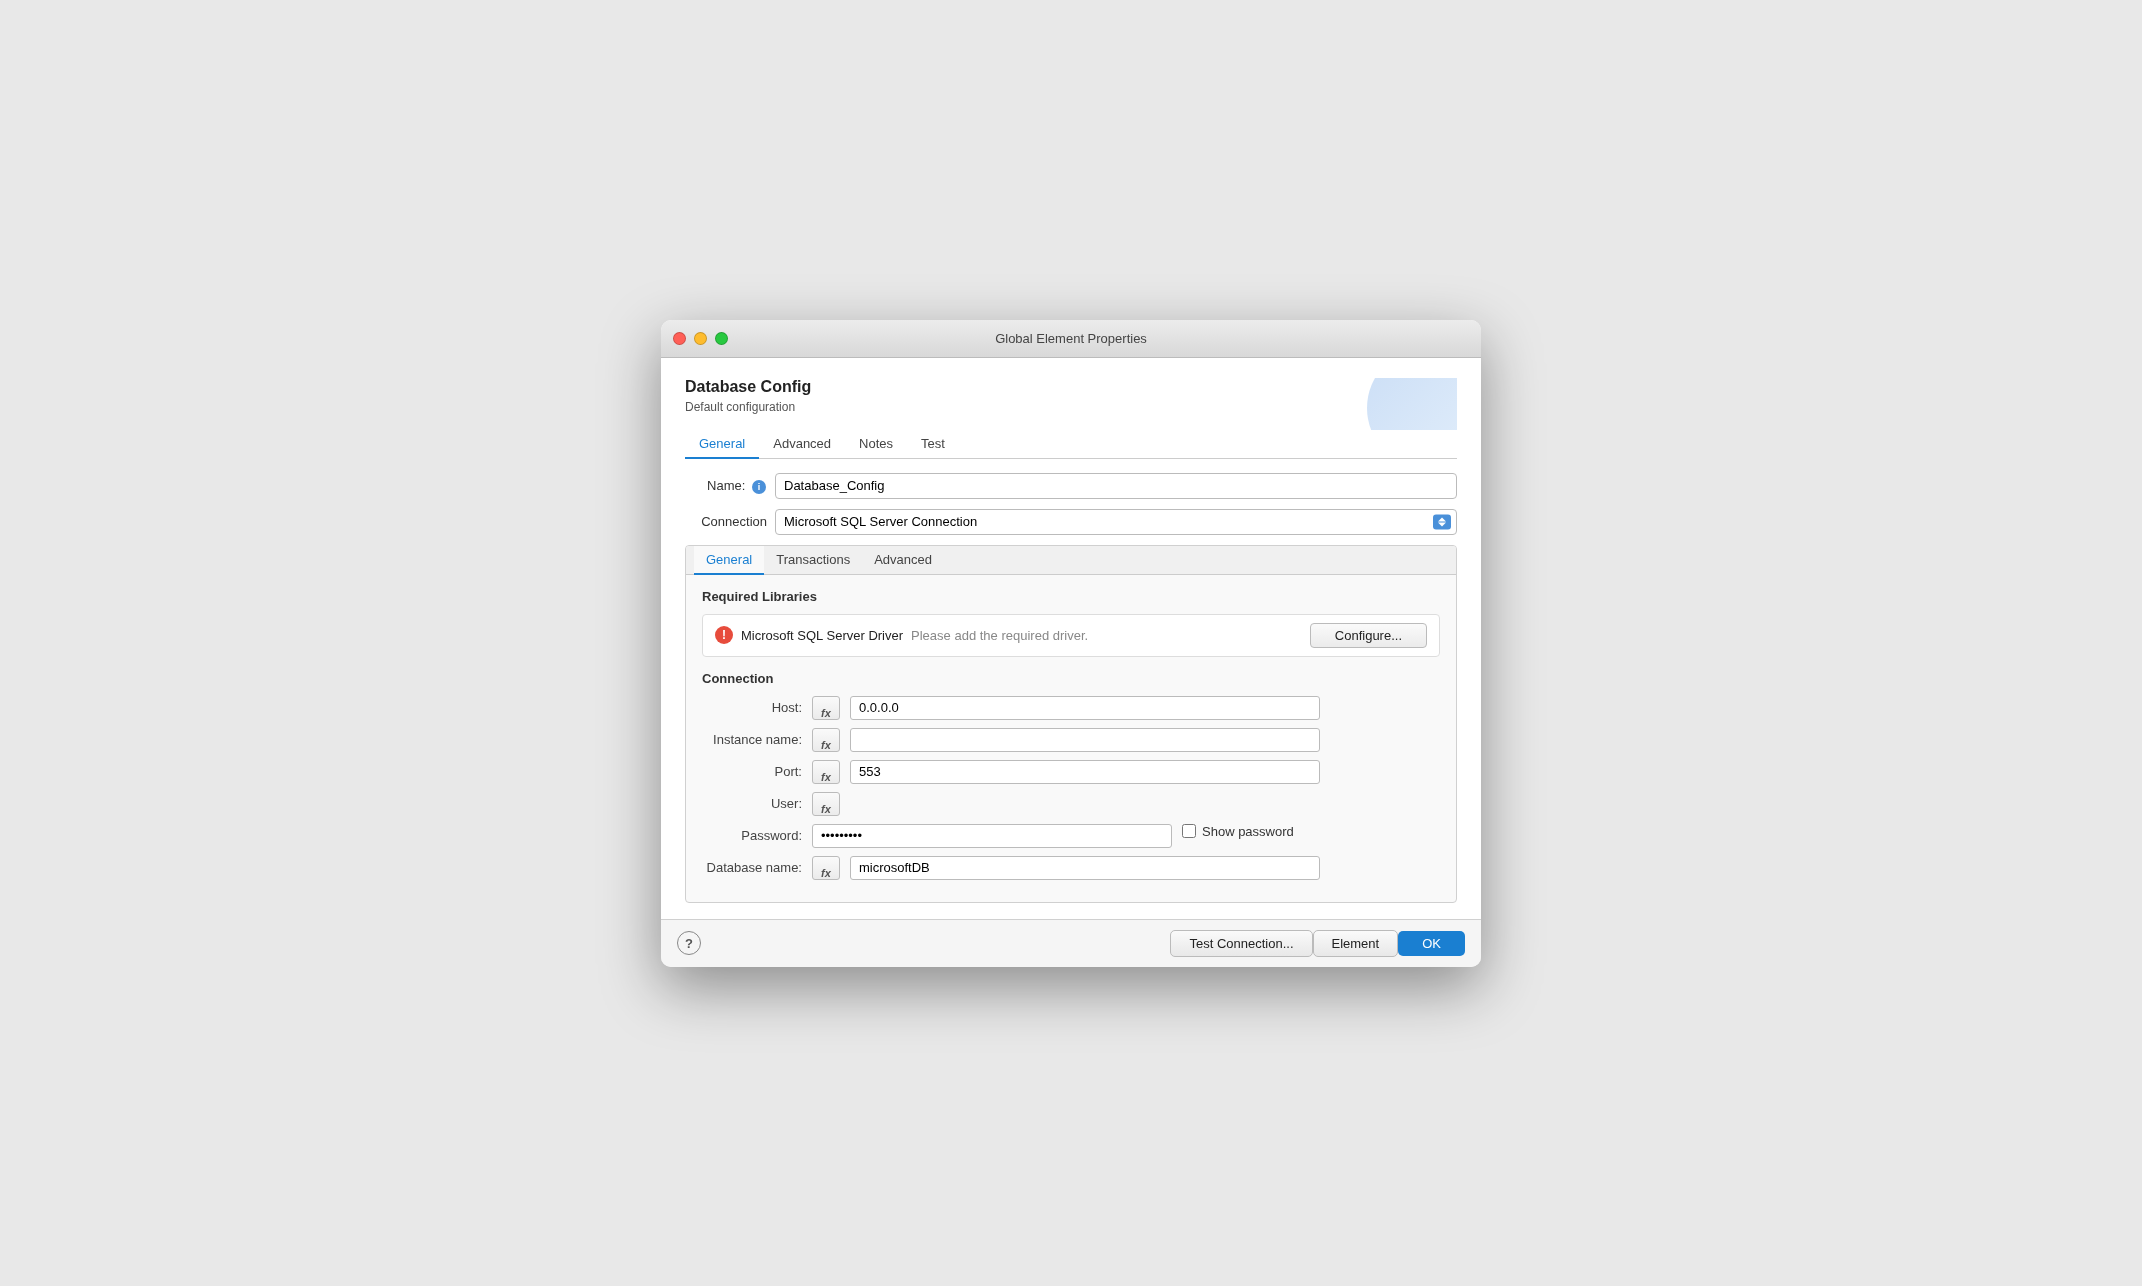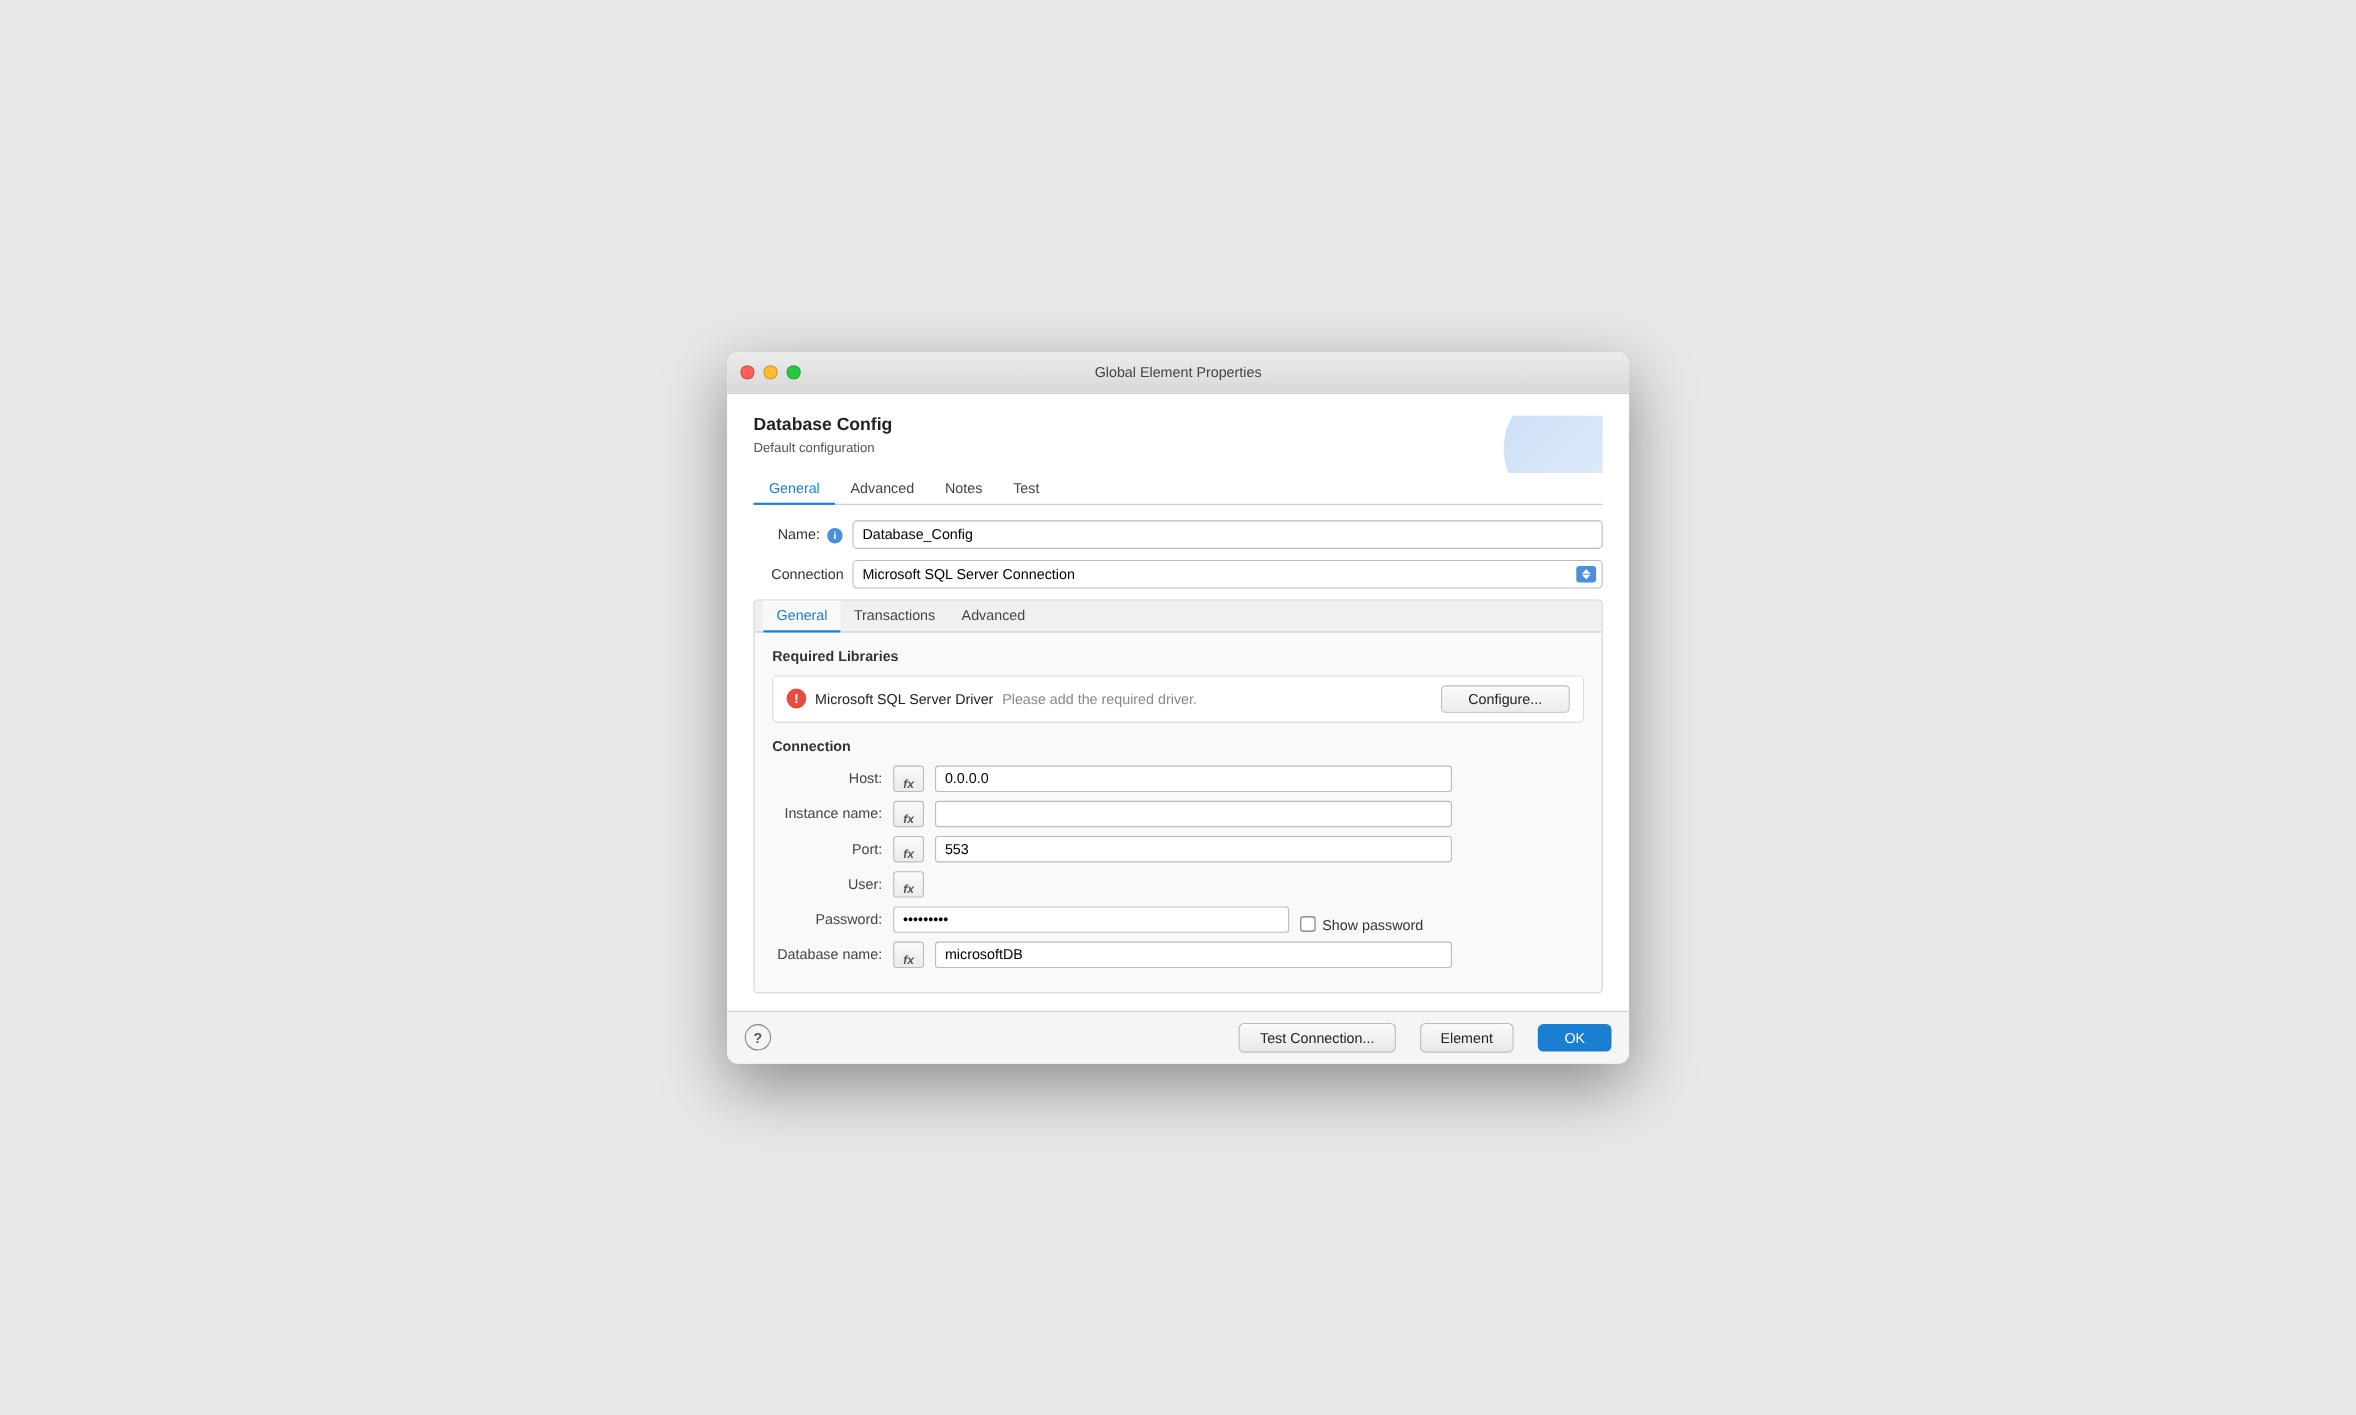--- a/index.html
+++ b/index.html
@@ -313,21 +313,21 @@
       outline: none;
     }
     .conn-input-wide {
       max-width: 470px;
     }
     .conn-input-medium {
       max-width: 470px;
     }
     .password-row {
       display: flex;
-      align-items: flex-end;
+      align-items: flex-start;
       gap: 10px;
     }
     .password-input {
       width: 360px;
       height: 24px;
       border: 1px solid #bbb;
       border-radius: 3px;
       padding: 0 8px;
       font-size: 13px;
       background: white;
@@ -369,21 +369,21 @@
       display: flex;
       align-items: center;
       justify-content: center;
       font-size: 13px;
       color: #555;
       cursor: pointer;
       font-weight: bold;
     }
     .footer-right {
       display: flex;
-      gap: 22px;
+      gap: 0;
       align-items: center;
     }
     .btn-secondary {
       padding: 5px 18px;
       border: 1px solid #bbb;
       border-radius: 5px;
       background: linear-gradient(to bottom, #fafafa, #e8e8e8);
       font-size: 13px;
       cursor: pointer;
       color: #222;

